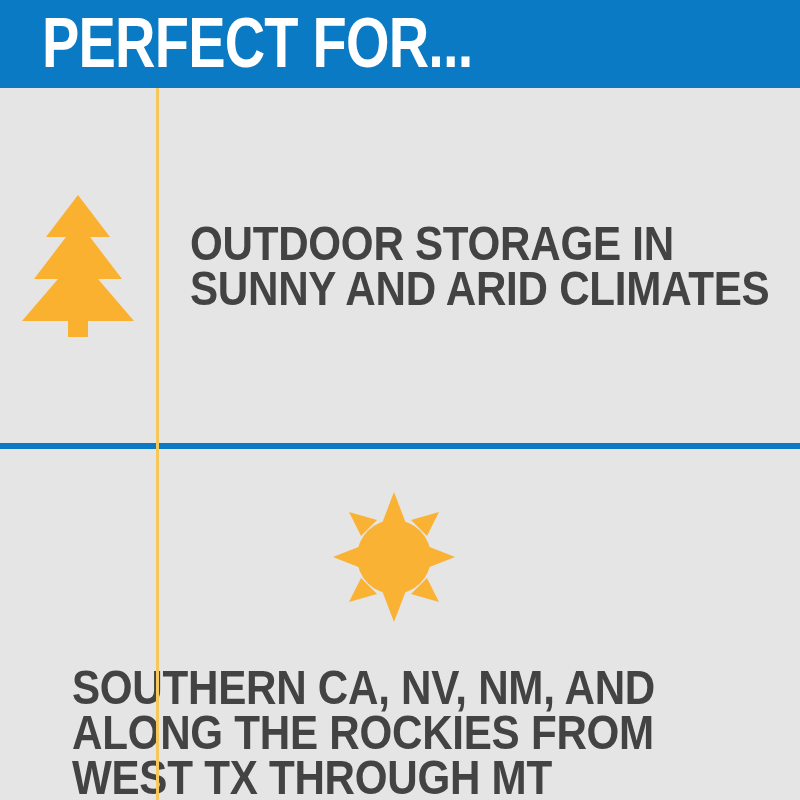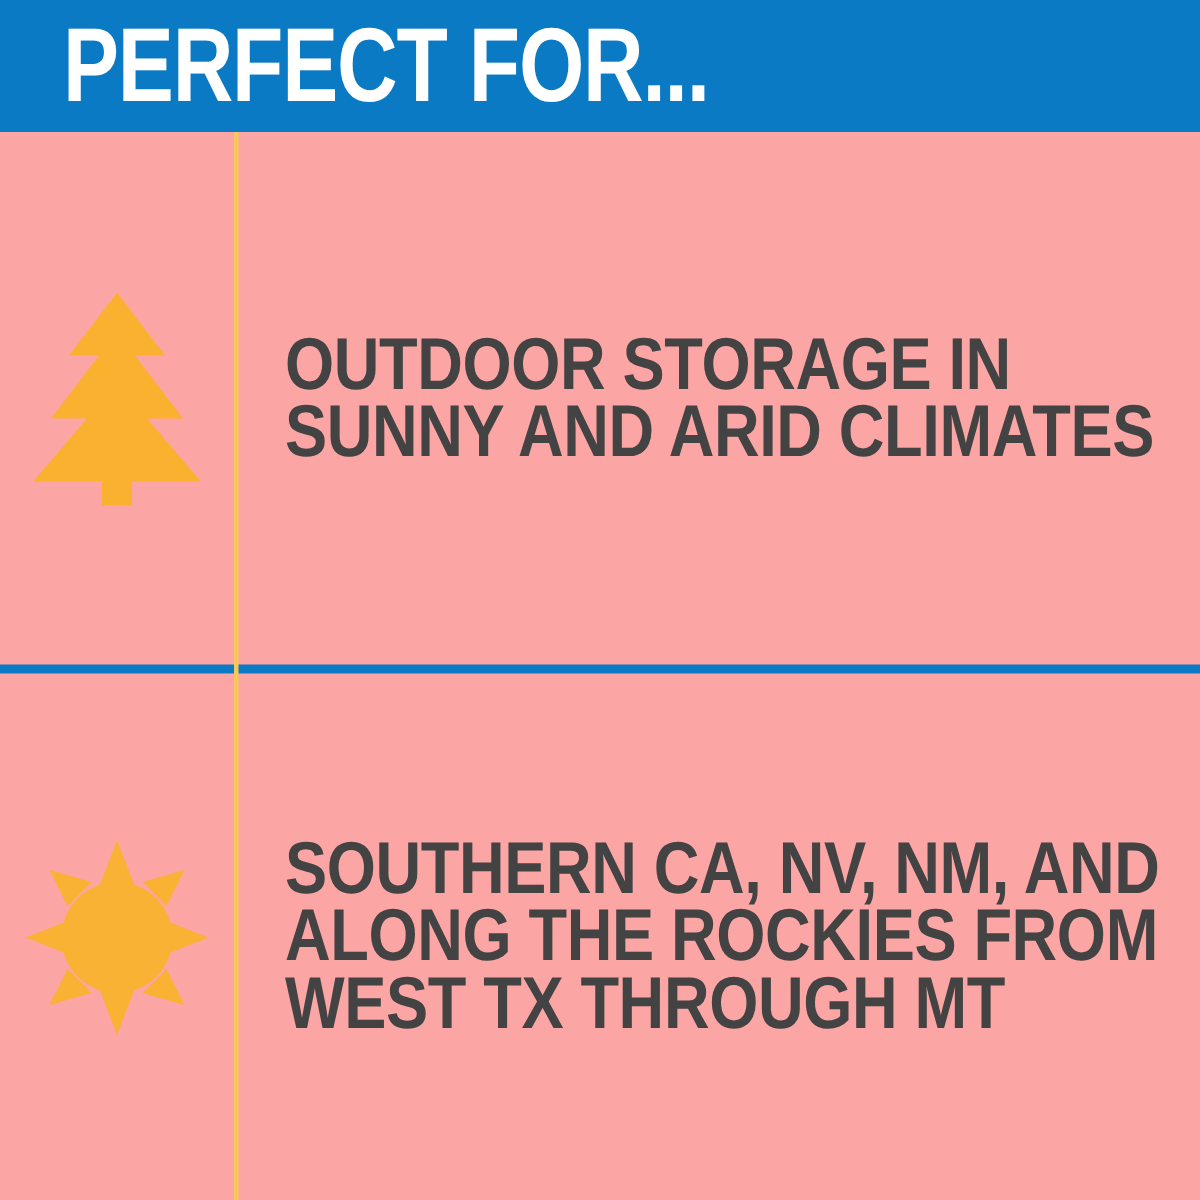--- a/index.html
+++ b/index.html
@@ -7,21 +7,21 @@
     padding: 0;
     background: #ffffff;
   }
   body {
     font-family: "Liberation Sans", sans-serif;
   }
   .page {
     position: relative;
     width: 800px;
     height: 800px;
-    background: #fca5a5;
+    background: #e5e5e5;
     overflow: hidden;
   }
 
   
   .header-band {
     position: absolute;
     left: 0;
     top: 0;
     width: 800px;
     height: 88px;
@@ -62,21 +62,21 @@
 
   
   .row {
     position: absolute;
     left: 0;
     width: 788px;
     display: flex;
     align-items: center;
   }
   .row-one  { top: 88px;  height: 355px; }
-  .row-two  { top: 449px; height: 351px; }
+  .row-two  { top: 449px; height: 351px; flex-direction: column; }
 
   .icon-cell {
     width: 156px;
     min-width: 156px;
     height: 100%;
     display: flex;
     align-items: center;
     justify-content: center;
   }
   .text-cell {

